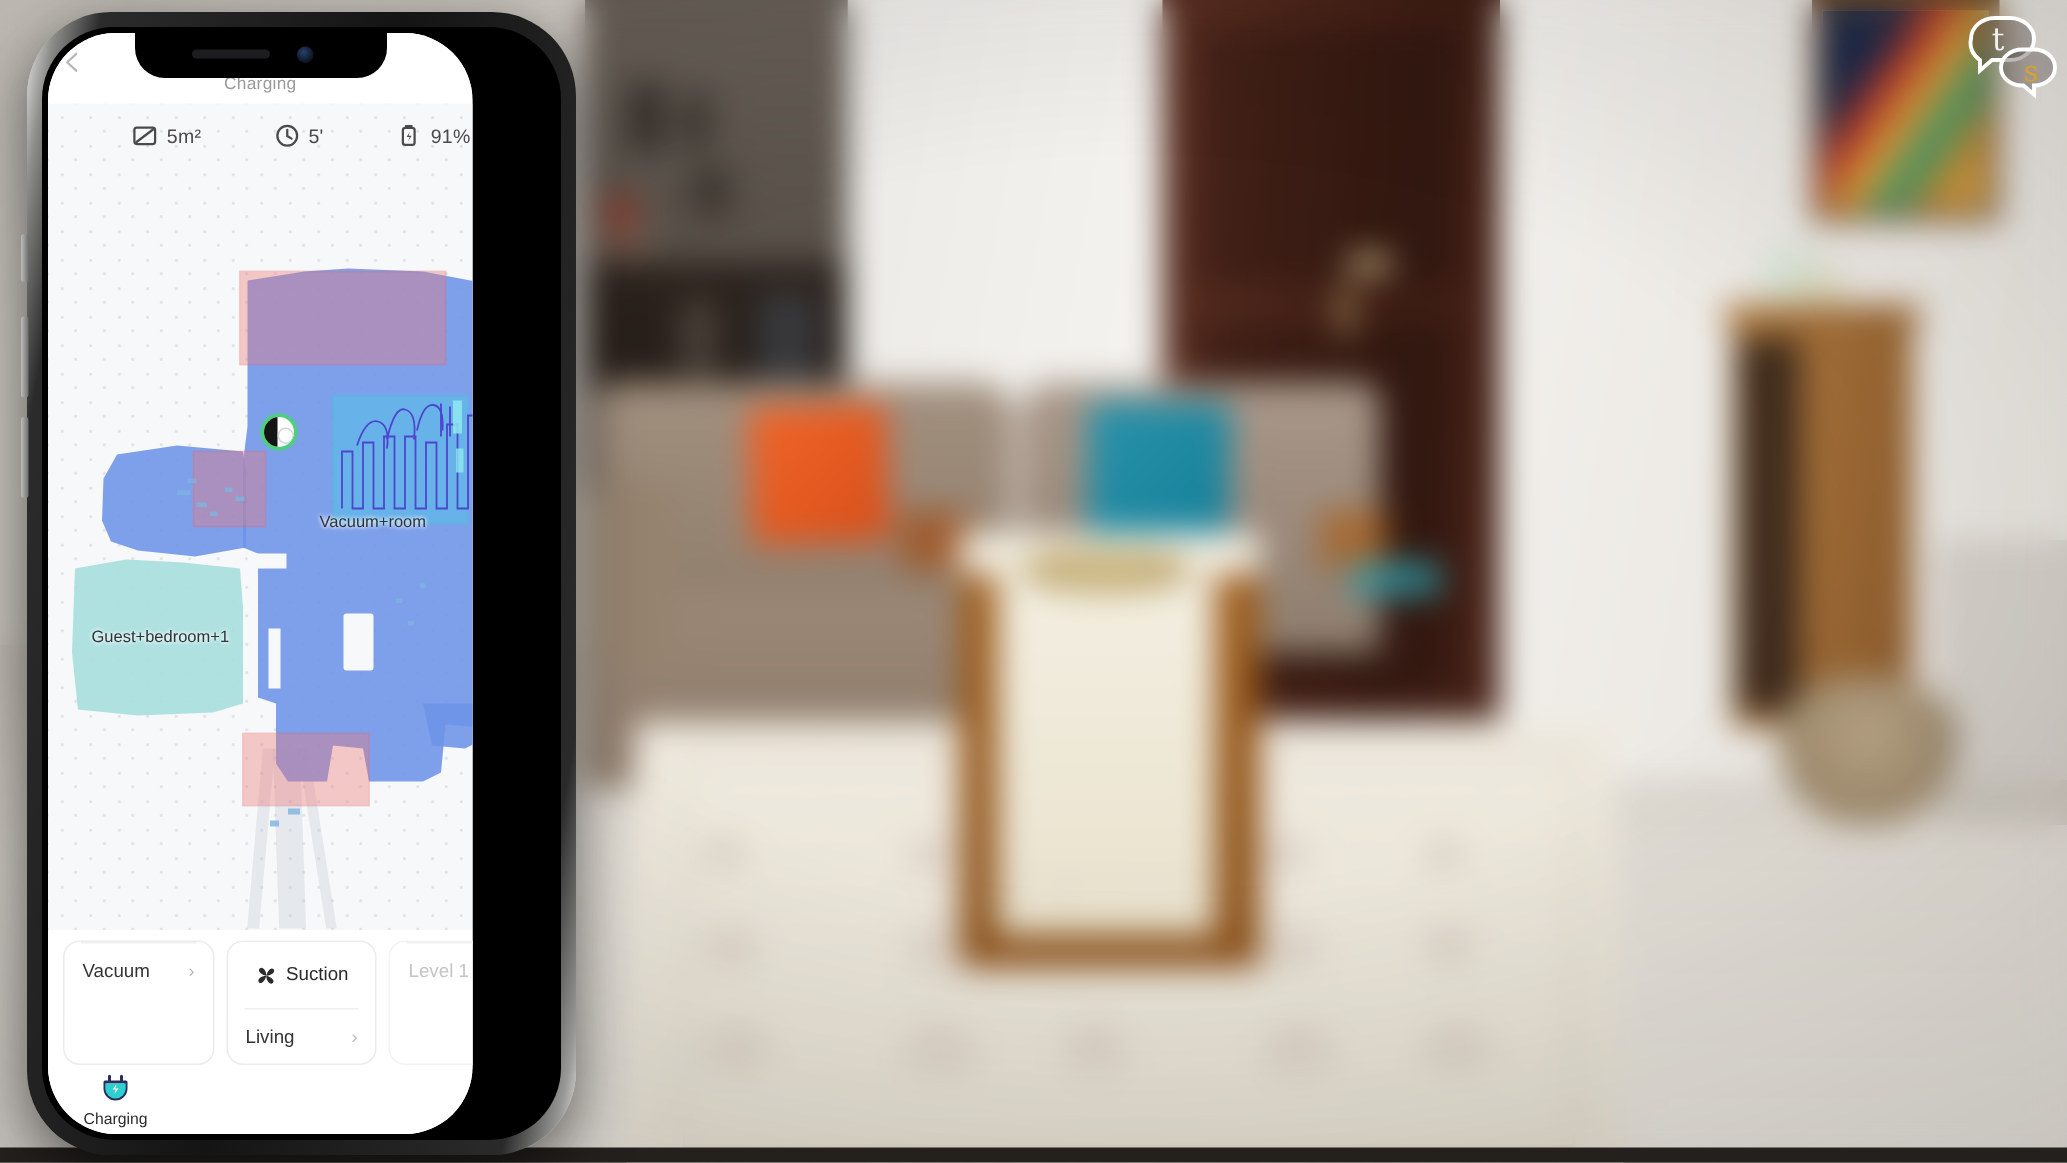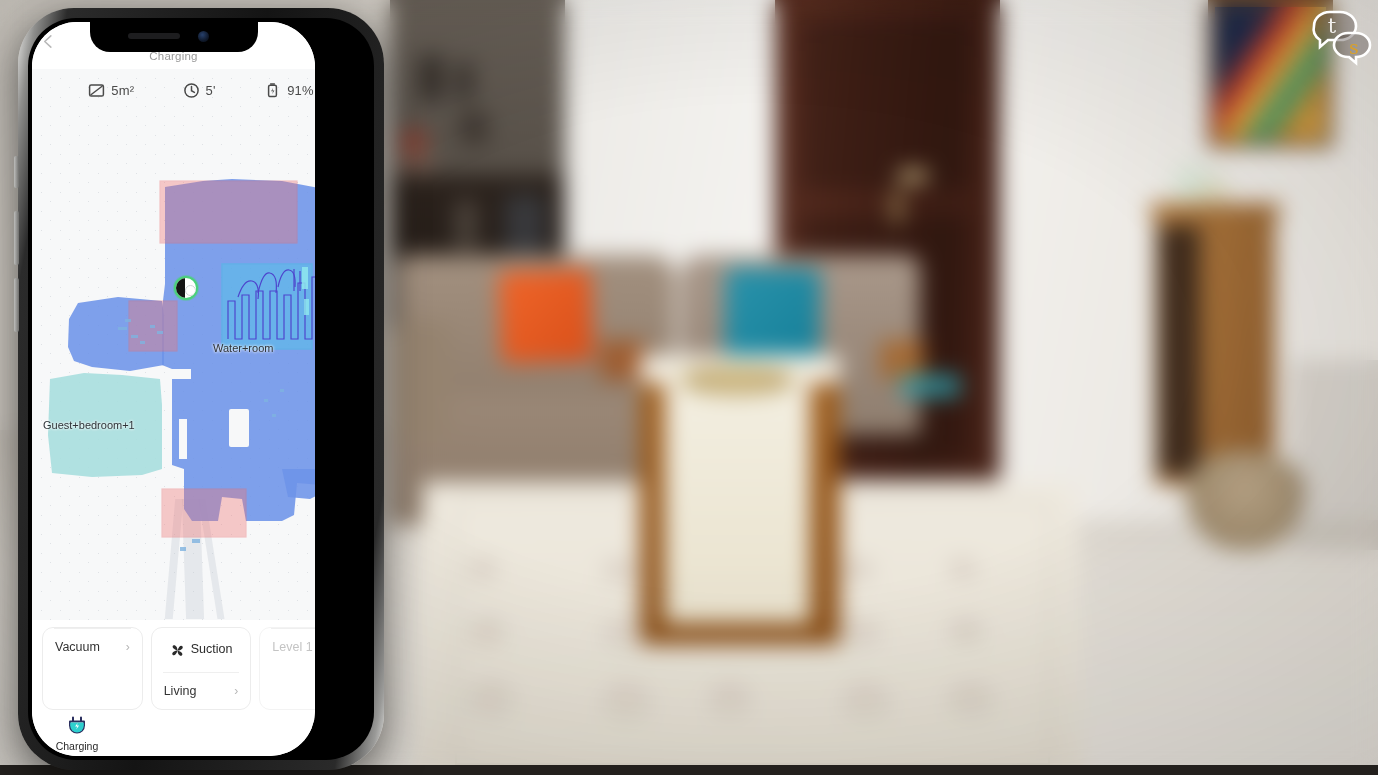--- a/index.html
+++ b/index.html
@@ -492,22 +492,22 @@
           <rect x="118" y="256" width="5" height="3"></rect>
             <rect x="125" y="262" width="6" height="3"></rect>
           <rect x="232" y="330" width="4" height="3"></rect>
             <rect x="240" y="345" width="4" height="3"></rect>
           <rect x="248" y="320" width="4" height="3"></rect>
             <rect x="160" y="470" width="8" height="4"></rect>
           <rect x="148" y="478" width="6" height="4"></rect>
         </g>
       </svg>
 
-      <div class="room-label" style="left:181px; top:273px;">Water+room</div>
-      <div class="room-label" style="left:11px; top:350px;">Guest+bedroom+1</div>
+      <div class="room-label" style="left:181px; top:273px;">Vacuum+room</div>
+      <div class="room-label" style="left:29px; top:350px;">Guest+bedroom+1</div>
 
       <div class="robot" style="left:142px; top:207px;"></div>
       <div class="dock-icon" style="left:311px; top:143px;"></div>
     </div>
 
     <div class="controls">
 
       <div class="ctl-card">
         <div class="ctl-div"></div>
         <div class="ctl-bot">

